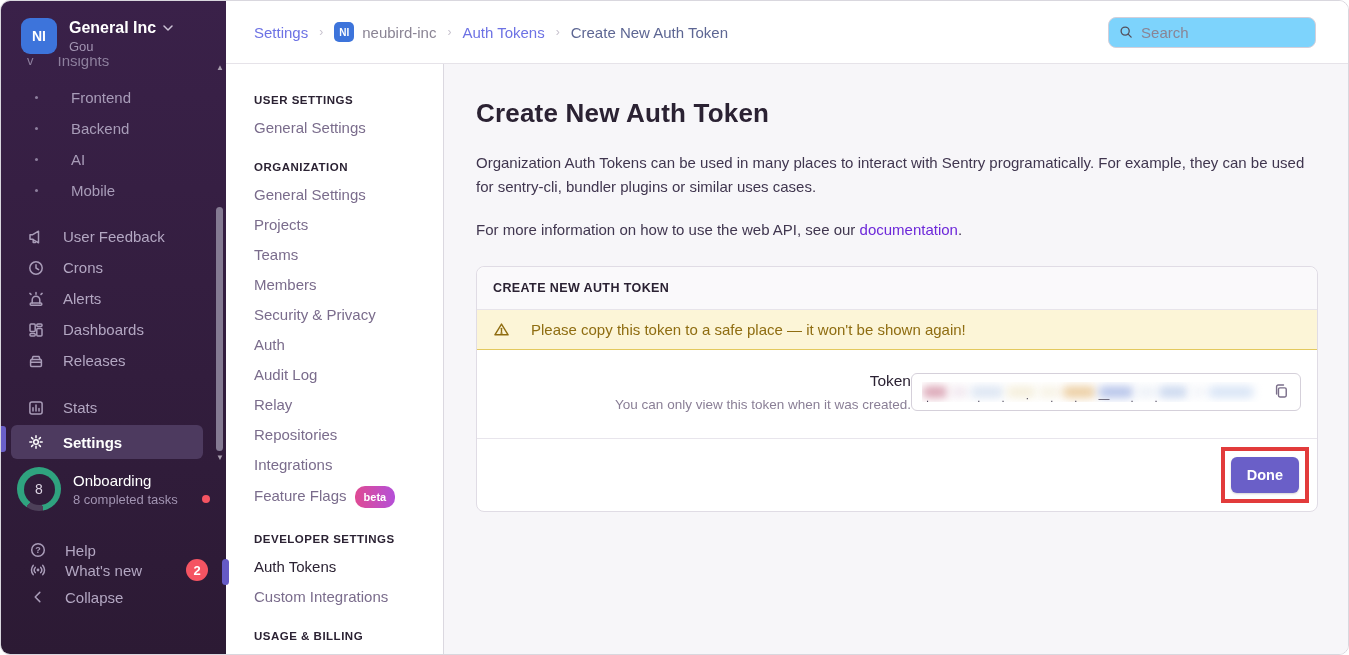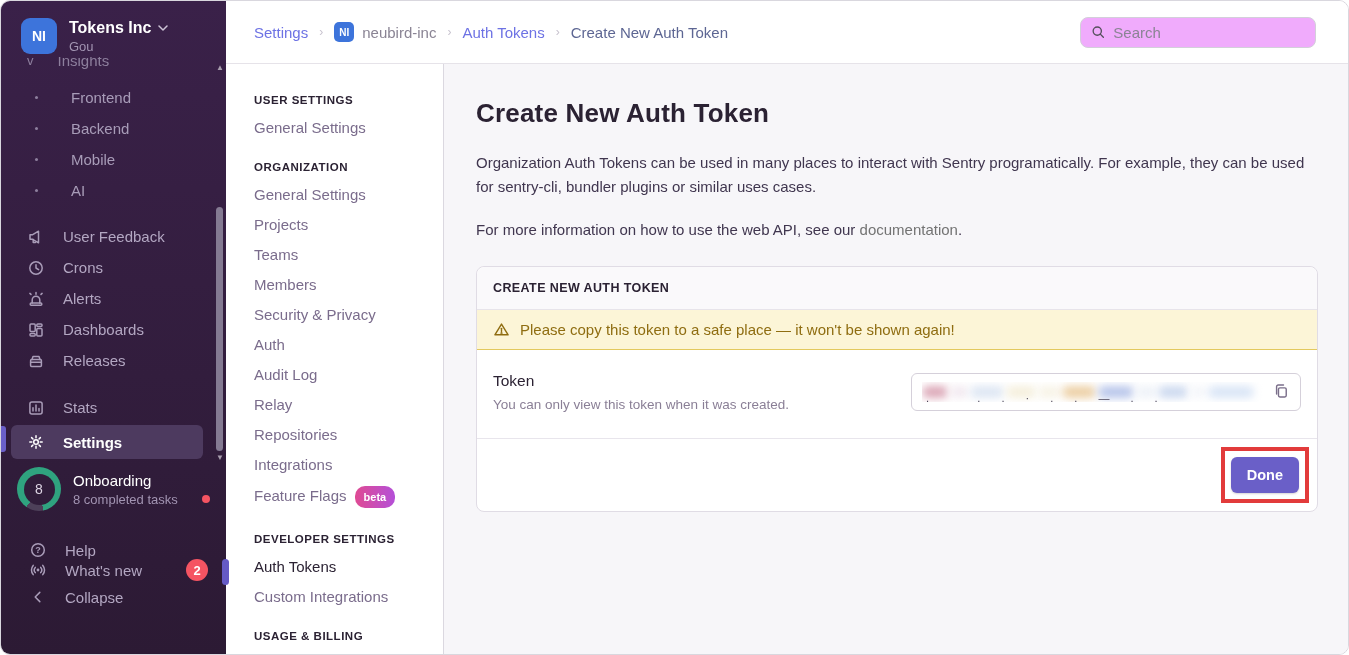--- a/index.html
+++ b/index.html
@@ -58,51 +58,51 @@
   .topbar { position:absolute; left:225px; top:0; right:0; height:63px; background:#fff;
             border-bottom:1px solid #e6e3e9; display:flex; align-items:center;
             justify-content:space-between; padding:0 32px 0 28px; z-index:3; }
   .crumbs { display:flex; align-items:center; gap:11px; font-size:15px; }
   .crumb-link { color:#6d72e4; cursor:pointer; }
   .crumb-sep { color:#c8c3cf; font-size:12px; }
   .crumb-org { display:flex; align-items:center; gap:8px; color:#8a8494; }
   .mini-avatar { width:20px; height:20px; border-radius:5px; background:#3d74db; color:#fff;
                  font-size:10px; font-weight:bold; display:flex; align-items:center; justify-content:center; }
   .crumb-current { color:#5d6693; }
-  .search { width:236px; height:31px; border:1.5px solid #d3cfda; border-radius:8px; background:#f0abfc;
+  .search { width:208px; height:31px; border:1.5px solid #d3cfda; border-radius:8px; background:#7dd3fc;
             display:flex; align-items:center; padding:0 10px; gap:8px; color:#54505c; }
   .search input { border:none; outline:none; width:100%; font-size:15px; color:#3b3540;
                   font-family:inherit; background:transparent; }
   .search input::placeholder { color:#8a8494; }
 
   
   .setnav { position:absolute; left:225px; top:63px; width:218px; bottom:0; background:#fff;
             border-right:1px solid #dbd8e0; padding:30px 0 0 28px; overflow:hidden; z-index:2; }
   .sn-section + .sn-section { margin-top:25px; }
   .sn-head { font-size:11.5px; font-weight:bold; color:#2b2233; letter-spacing:.5px; }
   .sn-item { font-size:15px; color:#7a6c8c; margin-top:13px; line-height:17px; cursor:pointer; }
   .sn-item.active { color:#2b2233; }
   .beta-pill { display:inline-block; margin-left:8px; padding:2.5px 9px; border-radius:10px;
                background:linear-gradient(90deg,#df4a93,#b44fd8); color:#fff; font-size:11px; font-weight:bold; }
 
   
   .main { position:absolute; left:443px; top:63px; right:0; bottom:0; background:#f7f6f9;
           padding:34px 32px 0; overflow:hidden; }
   .page-title { font-size:26px; font-weight:bold; color:#2b2233; letter-spacing:.2px; }
   .para { font-size:15px; color:#40364f; line-height:1.62; margin-top:22px; max-width:835px; }
-  .doc-link { color:#737373; cursor:pointer; }
+  .doc-link { color:#6d28d9; cursor:pointer; }
 
   .panel { margin-top:24px; width:842px; background:#fff; border:1px solid #e0dce5; border-radius:8px; }
   .panel-h { padding:14px 16px; background:#faf9fb; border-bottom:1px solid #e7e4ea;
              font-size:12.5px; font-weight:bold; letter-spacing:.4px; color:#2b2233;
              border-radius:8px 8px 0 0; }
-  .warn { display:flex; gap:10px; align-items:center; padding:11px 16px; background:#fcf5d7;
+  .warn { display:flex; gap:21px; align-items:center; padding:11px 16px; background:#fcf5d7;
           border-bottom:1px solid #e3c95e; color:#8f6d11; font-size:15px; }
   .warn .ico { display:flex; color:#8f6d11; }
-  .field { display:flex; align-items:center; padding:22px 16px 26px; }
+  .field { display:flex; align-items:center; padding:22px 16px 26px;text-align:right; }
   .f-left { flex:1; }
   .f-label { font-size:15.5px; color:#2b2233; }
   .f-help { font-size:13.5px; color:#8a7f96; margin-top:7px; }
   .token-box { width:390px; height:38px; border:1px solid #d5d0da; border-radius:6px; background:#fff;
                display:flex; align-items:center; padding:0 10px; gap:10px; }
   .blur-strip { flex:1; height:20px; position:relative; display:flex; align-items:center; gap:2px; overflow:hidden; }
   .blob { height:12px; border-radius:6px; filter:blur(4px); flex:none; }
   .commas { position:absolute; left:4px; bottom:-2px; font-size:11px; color:#4a4458;
             letter-spacing:9px; filter:blur(.6px); white-space:nowrap; }
   .copy-btn { display:flex; color:#7a6e8a; cursor:pointer; background:none; border:none; }
@@ -118,21 +118,21 @@
 </head>
 <body>
 
 <div class="frame">
 
   <nav class="sidebar">
     <div class="org">
       <div class="org-avatar">NI</div>
       <div>
         <div class="org-name-row">
-          <span>Tokens Inc</span>
+          <span>General Inc</span>
           <svg class="ic" width="10" height="6" viewBox="0 0 10 6" style="color:#cdc3d6">
               <path d="m1 1 4 4 4-4"></path>
             </svg>
         </div>
         <div class="org-sub">Gou</div>
       </div>
     </div>
 
     <div class="scrollview">
       <div class="srow insights-partial">
@@ -143,25 +143,25 @@
       <div class="srow subrow">
         <span class="dot"></span>
         <span class="dlbl">Frontend</span>
       </div>
       <div class="srow subrow">
         <span class="dot"></span>
         <span class="dlbl">Backend</span>
       </div>
       <div class="srow subrow">
         <span class="dot"></span>
-        <span class="dlbl">Mobile</span>
+        <span class="dlbl">AI</span>
       </div>
       <div class="srow subrow">
         <span class="dot"></span>
-        <span class="dlbl">AI</span>
+        <span class="dlbl">Mobile</span>
       </div>
       <div class="gap15"></div>
       <div class="srow">
         <span class="ico">
           <svg class="ic" width="18" height="18" viewBox="0 0 18 18">
               <path d="M11.5 3.2 5.3 6.8H3v4.4h2.3l6.2 3.6z"></path>
               <path d="M6.2 11.4v3.2h2.2"></path>
             </svg>
         </span>
         <span>User Feedback</span>

